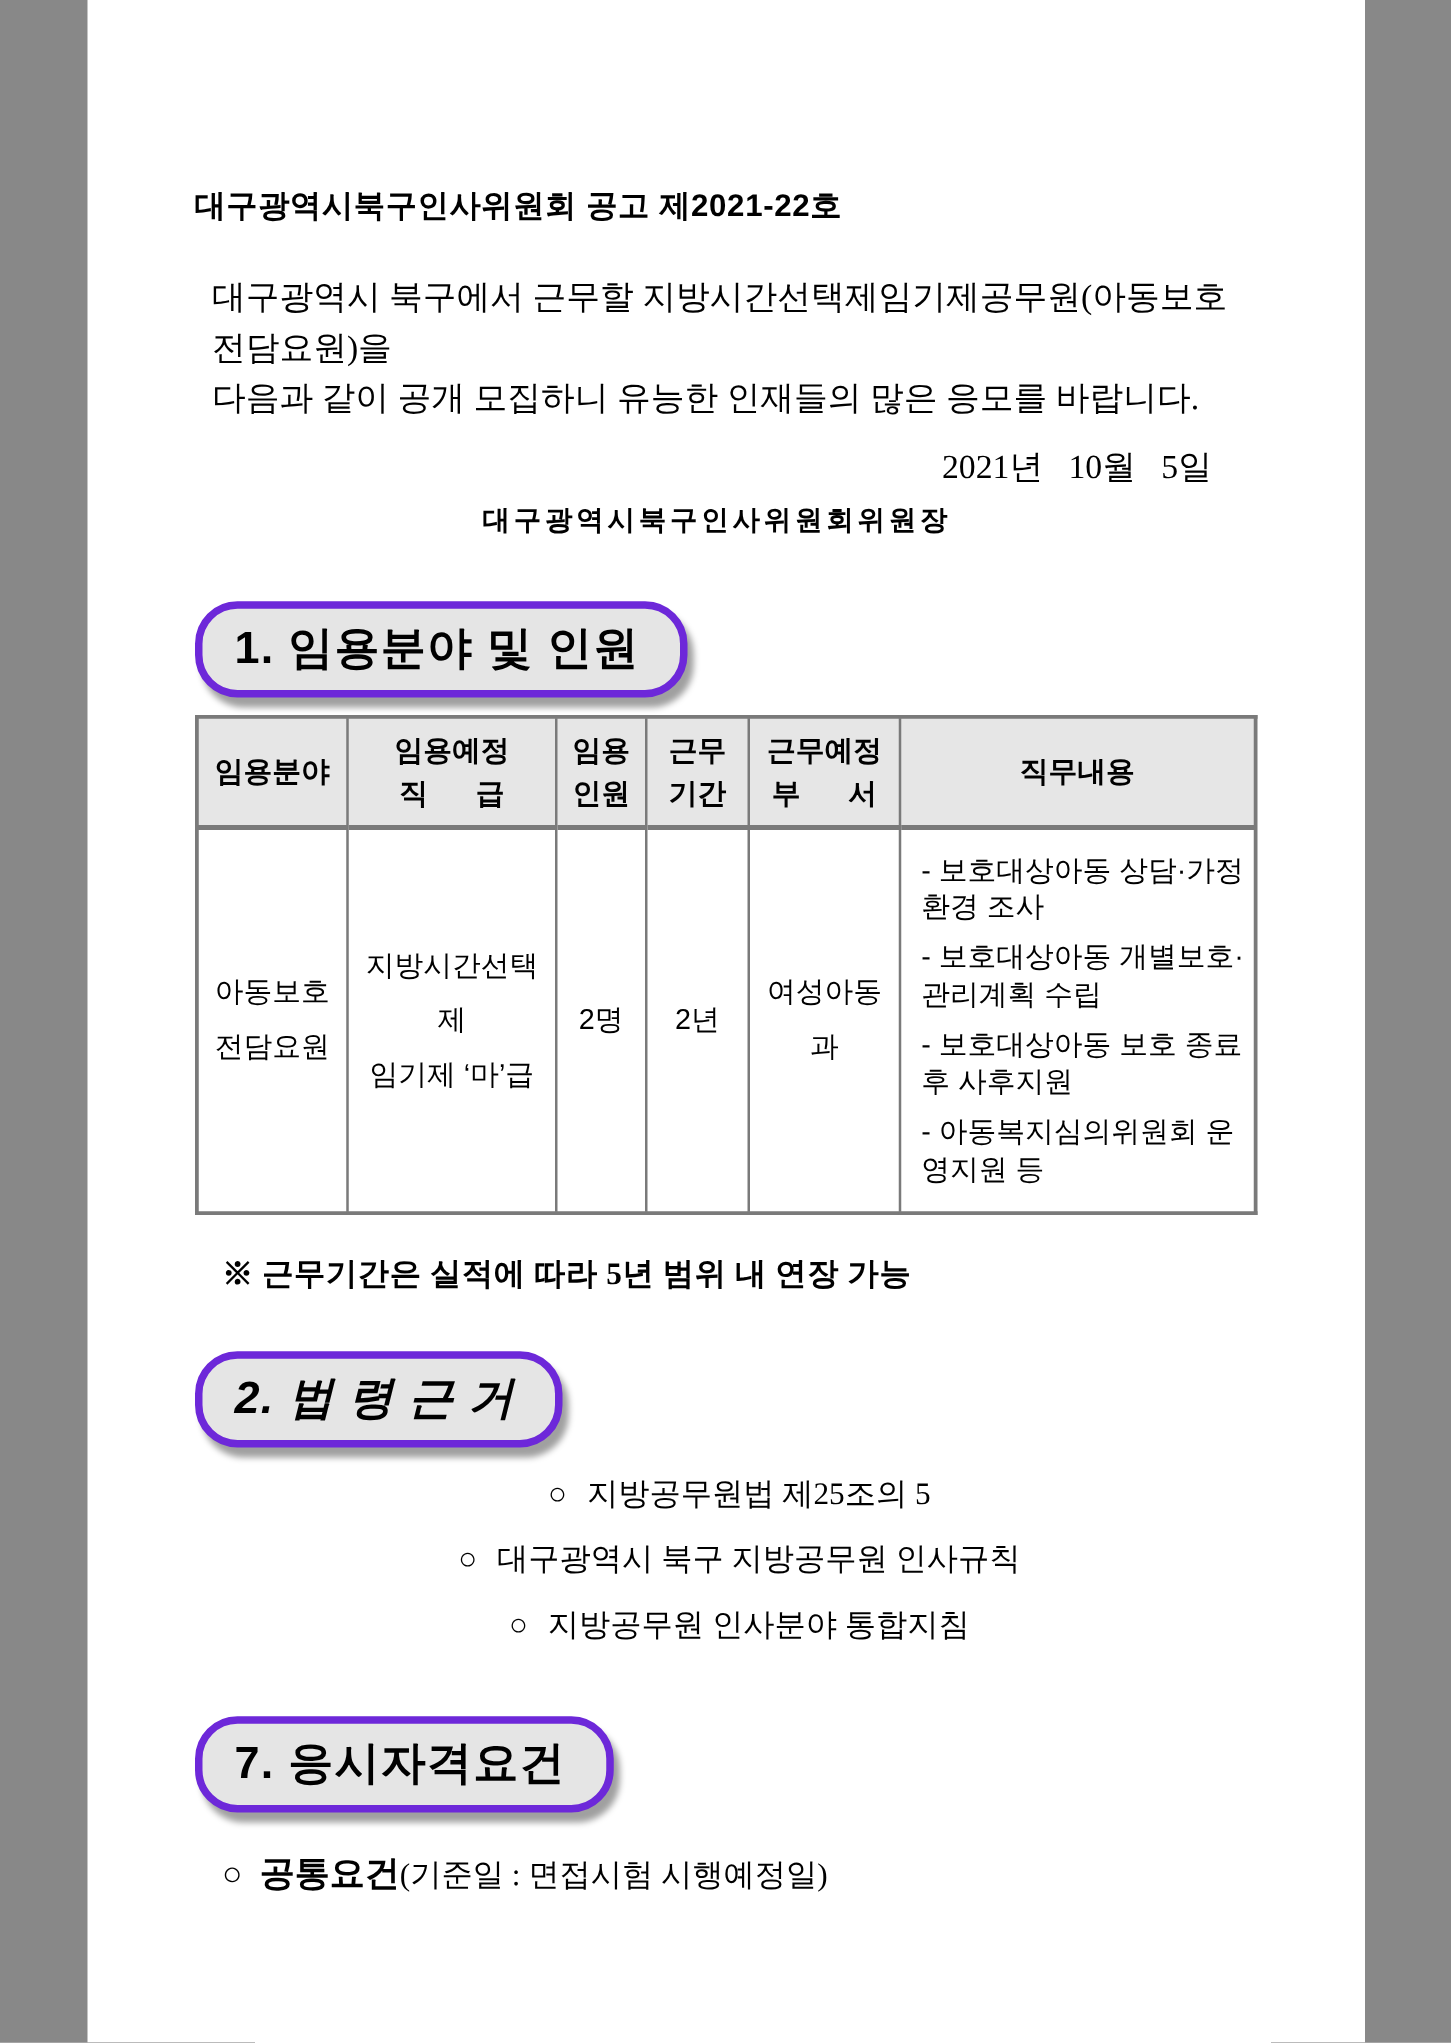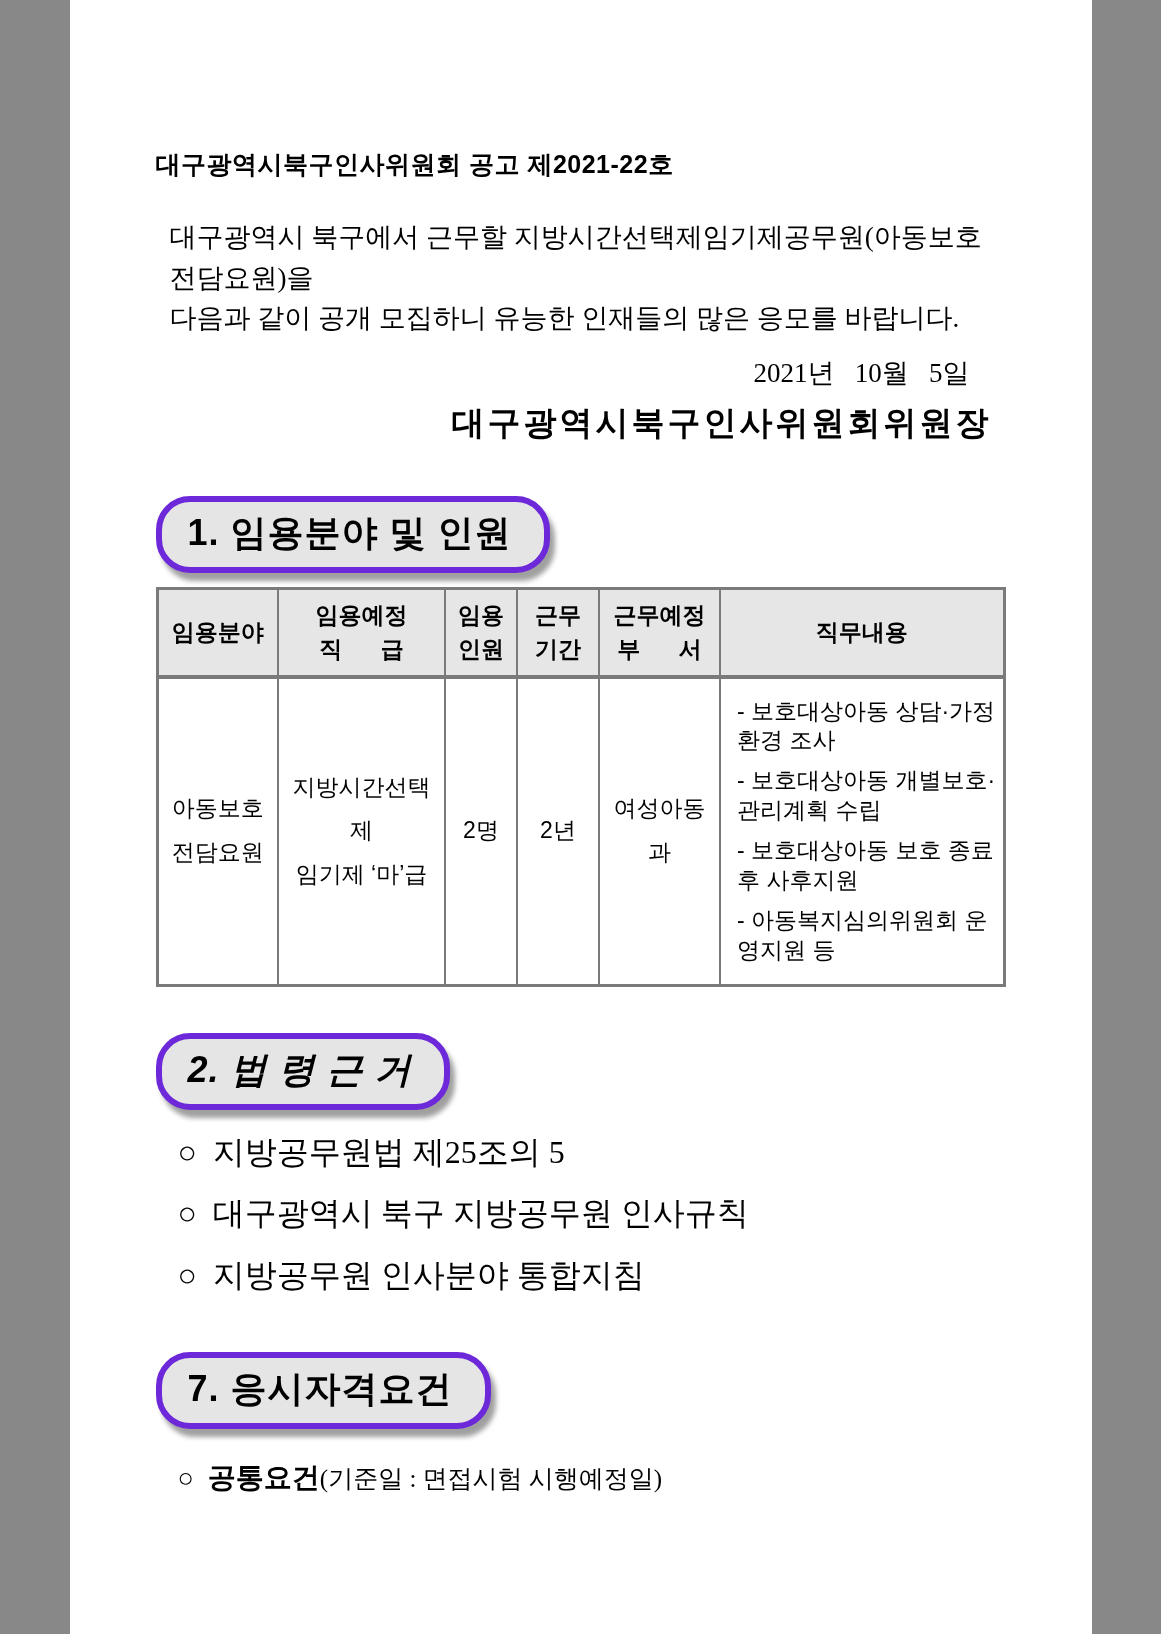--- a/index.html
+++ b/index.html
@@ -45,23 +45,23 @@
 
   .date-line {
     margin-top: 16px;
     text-align: right;
     font-size: 27px;
     padding-right: 36px;
     white-space: pre-wrap;
   }
   .signature-line {
     margin-top: 10px;
-    text-align: right;
-    font-weight: bold;
-    font-size: 33px;
+    text-align: center;
+    font-weight: bold;
+    font-size: 22px;
     letter-spacing: 3px;
     padding-right: 14px;
   }
 
   .badge {
     display: inline-block;
     border: 6px solid #6d28d9;
     border-radius: 34px;
     padding: 7px 32px 9px 26px;
     font-family: "Liberation Sans", sans-serif;
@@ -114,23 +114,24 @@
   .note {
     margin-top: 30px;
     padding-left: 22px;
     font-weight: bold;
     font-size: 25px;
     letter-spacing: 0.5px;
   }
 
   .bullet-list { margin-top: 22px; padding-left: 22px; }
   .bullet-item {
-    font-size: 32px;
+    font-size: 25px;
     line-height: 1.3;
     margin-bottom: 20px;
+    text-align: center;
   }
   .bullet-item .circle { margin-right: 16px; }
 
   .common-line {
     margin-top: 30px;
     padding-left: 22px;
     font-size: 25px;
   }
   .common-line .circle { font-size: 27px; margin-right: 14px; }
   .common-label { font-weight: bold; font-size: 28px; }
@@ -189,20 +190,21 @@
         <td class="duties-cell">
           <div class="duty-line">- 보호대상아동 상담·가정환경 조사</div>
           <div class="duty-line">- 보호대상아동 개별보호·관리계획 수립</div>
           <div class="duty-line">- 보호대상아동 보호 종료 후 사후지원</div>
           <div class="duty-line">- 아동복지심의위원회 운영지원 등</div>
         </td>
       </tr>
     </tbody>
   </table>
 
+  <div class="note">※ 근무기간은 실적에 따라 5년 범위 내 연장 가능</div>
 
   <div>
     <div class="badge badge-2">2. 법 령 근 거</div>
   </div>
 
   <div class="bullet-list">
     <div class="bullet-item">
       <span class="circle">○</span><span>지방공무원법 제25조의 5</span>
     </div>
     <div class="bullet-item">

